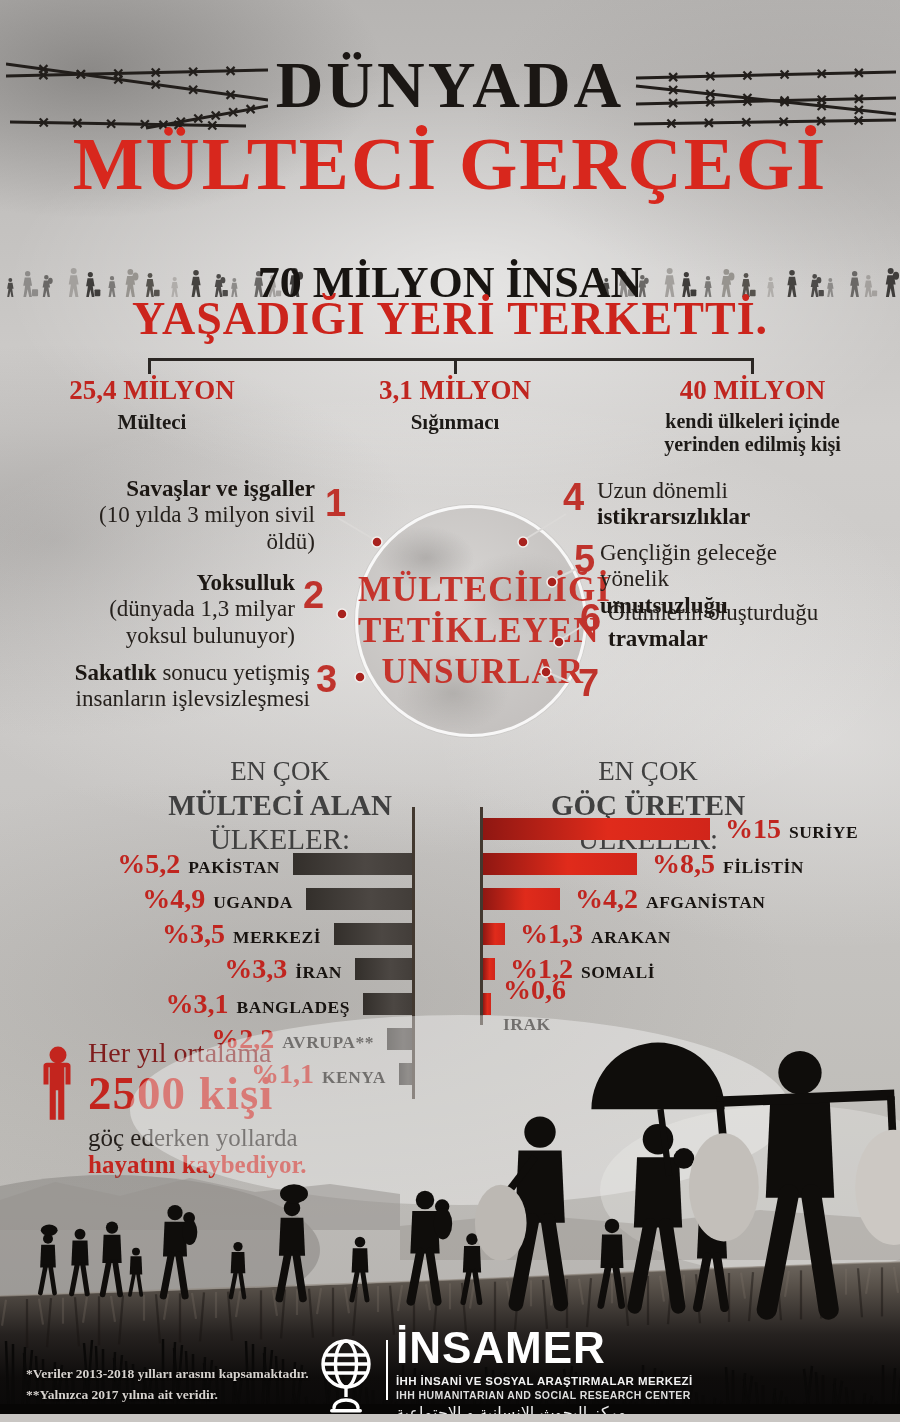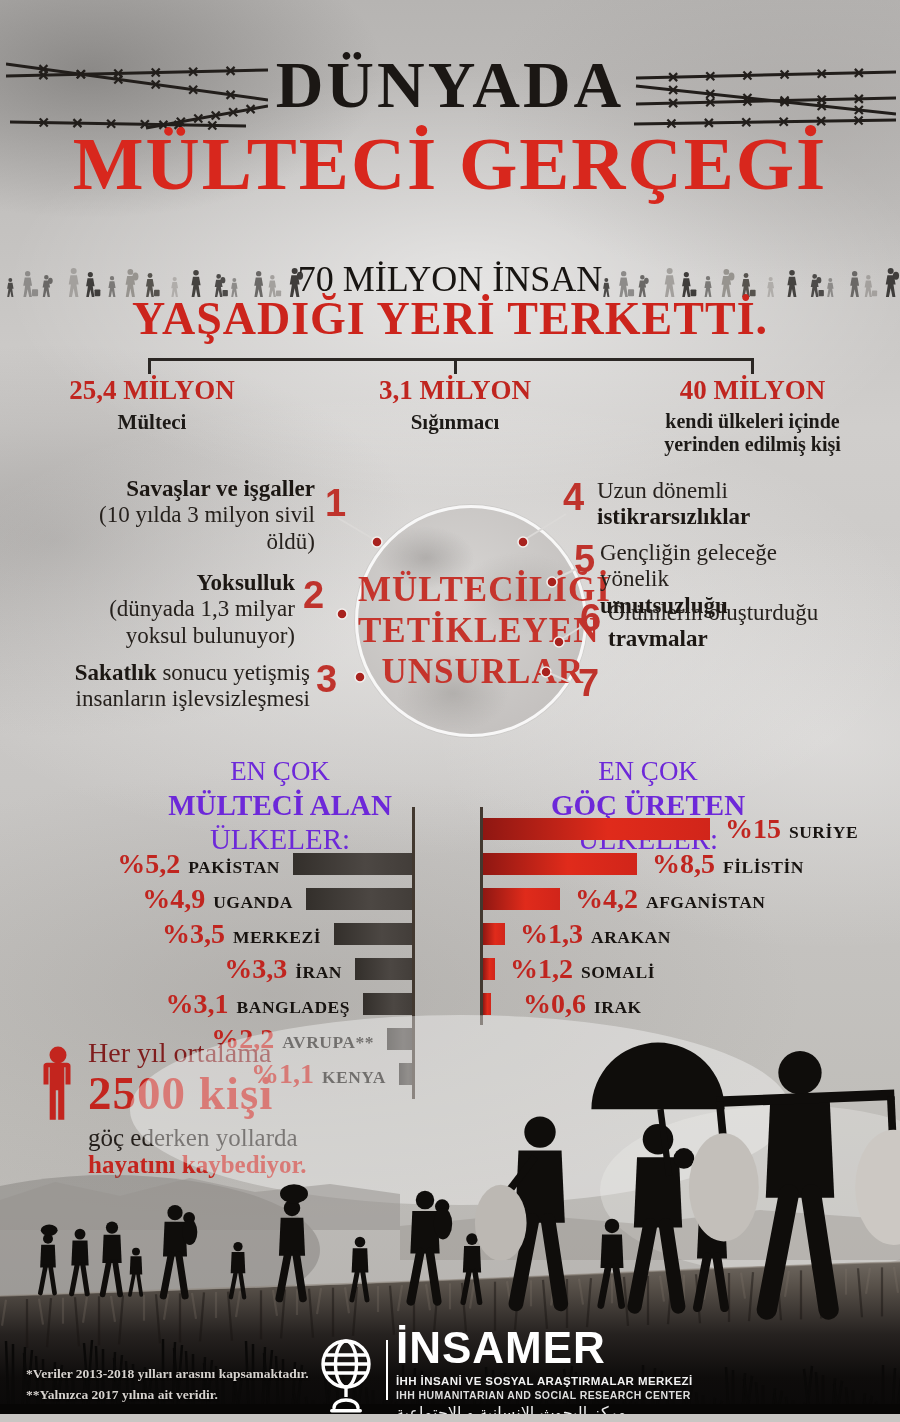--- a/index.html
+++ b/index.html
@@ -22,21 +22,21 @@
   .title2{position:absolute;left:0;top:126px;width:900px;text-align:center;
           font-size:75px;font-weight:bold;letter-spacing:2px;color:#d8271d;line-height:1;}
   .wire{position:absolute;top:56px;}
   .wire-left{left:6px;}
   .wire-right{left:632px;}
   
   .band{position:absolute;top:263px;height:36px;}
   .band-left{left:0;}
   .band-right{left:596px;}
   .sub1{position:absolute;left:0;top:261px;width:900px;text-align:center;
-        font-size:36px;font-weight:normal;color:#181512;line-height:1;}
+        font-size:44px;font-weight:bold;color:#181512;line-height:1;}
   .sub2{position:absolute;left:0;top:296px;width:900px;text-align:center;
         font-size:46px;font-weight:bold;letter-spacing:1px;color:#cc241c;line-height:1;}
   
   .bracket{position:absolute;left:148px;top:358px;width:606px;height:16px;
            border-top:3px solid #2b2724;}
   .bracket .tick{position:absolute;top:-1px;width:3px;height:14px;background:#2b2724;}
   .t-l{left:0;} .t-c{left:306px;} .t-r{right:0;}
   .stat{position:absolute;top:376px;text-align:center;}
   .stat-value{font-size:27px;font-weight:bold;color:#c0251f;line-height:1.1;}
   .stat-label{font-size:21px;font-weight:bold;color:#1d1a17;line-height:1.15;margin-top:4px;}
@@ -62,21 +62,21 @@
   .f4{left:597px;top:478px;width:210px;}
   .f5{left:600px;top:540px;width:190px;}
   .f6{left:608px;top:600px;width:220px;}
   .f7{left:606px;top:664px;width:205px;}
   .fnum{position:absolute;font-family:"Liberation Sans",sans-serif;font-weight:bold;
         font-size:38px;color:#bf332c;line-height:1;}
   .n1{left:325px;top:484px;} .n2{left:303px;top:576px;} .n3{left:316px;top:660px;}
   .n4{left:563px;top:478px;} .n5{left:574px;top:540px;} .n6{left:580px;top:599px;}
   .n7{left:578px;top:664px;}
   
-  .chart-title{position:absolute;text-align:center;color:#6d28d9;line-height:1.18;}
+  .chart-title{position:absolute;text-align:center;color:#404040;line-height:1.18;}
   .ct-left{left:110px;top:756px;width:340px;}
   .ct-right{left:478px;top:756px;width:340px;}
   .ct-line1{font-size:27px;display:block;}
   .ct-line2{font-size:29px;display:block;}
   .chart-title strong{font-weight:bold;}
   .chart{position:absolute;top:810px;height:300px;}
   .chart-l{left:0;width:414px;}
   .chart-r{left:483px;width:417px;}
   .axis{position:absolute;width:3px;background:#42382f;}
   .axis-l{left:412px;top:807px;height:292px;}
@@ -513,21 +513,21 @@
       </div>
       <div class="bar-row" style="top: 148px;">
         <div class="bar bar-red" style="width: 12px; left: 0px;"></div>
         <div class="bar-label" style="left: 27px;">
           <span class="pct">%1,2</span>
           <span class="country">SOMALİ</span>
         </div>
       </div>
       <div class="bar-row" style="top: 183px;">
         <div class="bar bar-red" style="width: 8px; left: 0px;"></div>
-        <div class="bar-label" style="left: 40px;">
+        <div class="bar-label" style="left: 20px; flex-direction: column;">
           <span class="pct">%0,6</span>
           <span class="country">IRAK</span>
         </div>
       </div>
     </div>
   <div class="axis axis-l"></div>
   <div class="axis axis-r"></div>
 
   <div class="death">
     <svg class="death-icon" width="36" height="92" viewBox="0 0 36 92">

